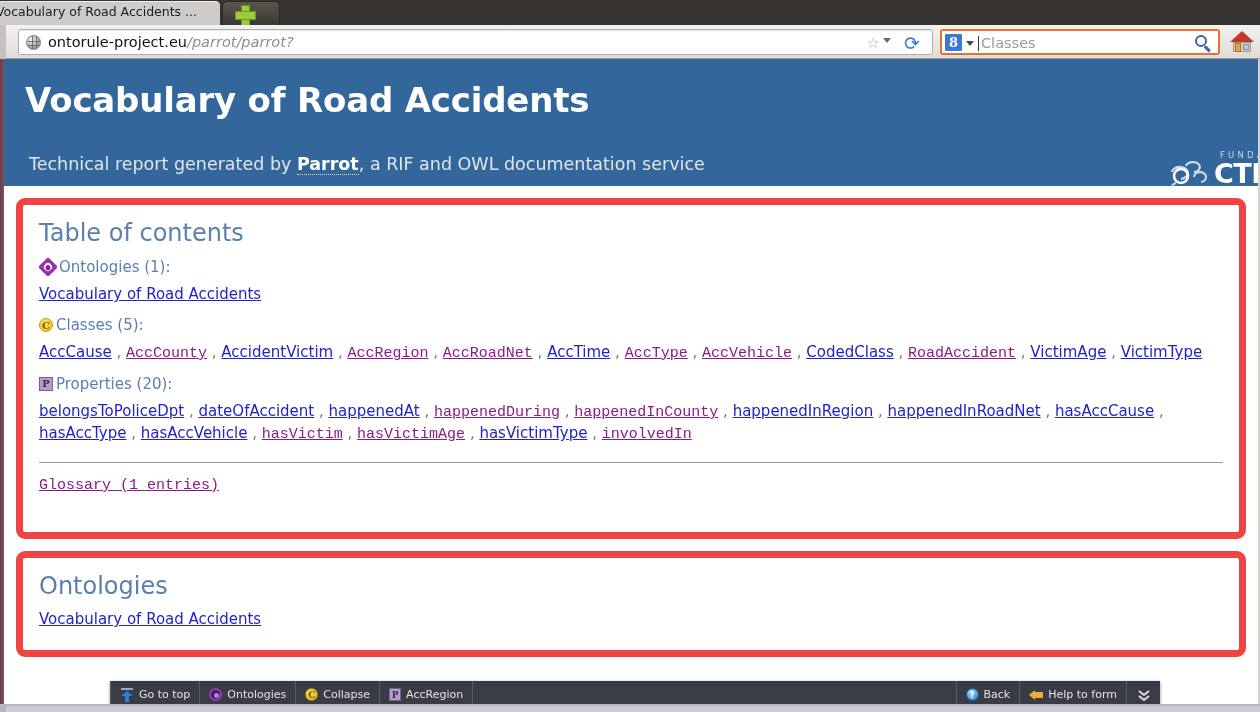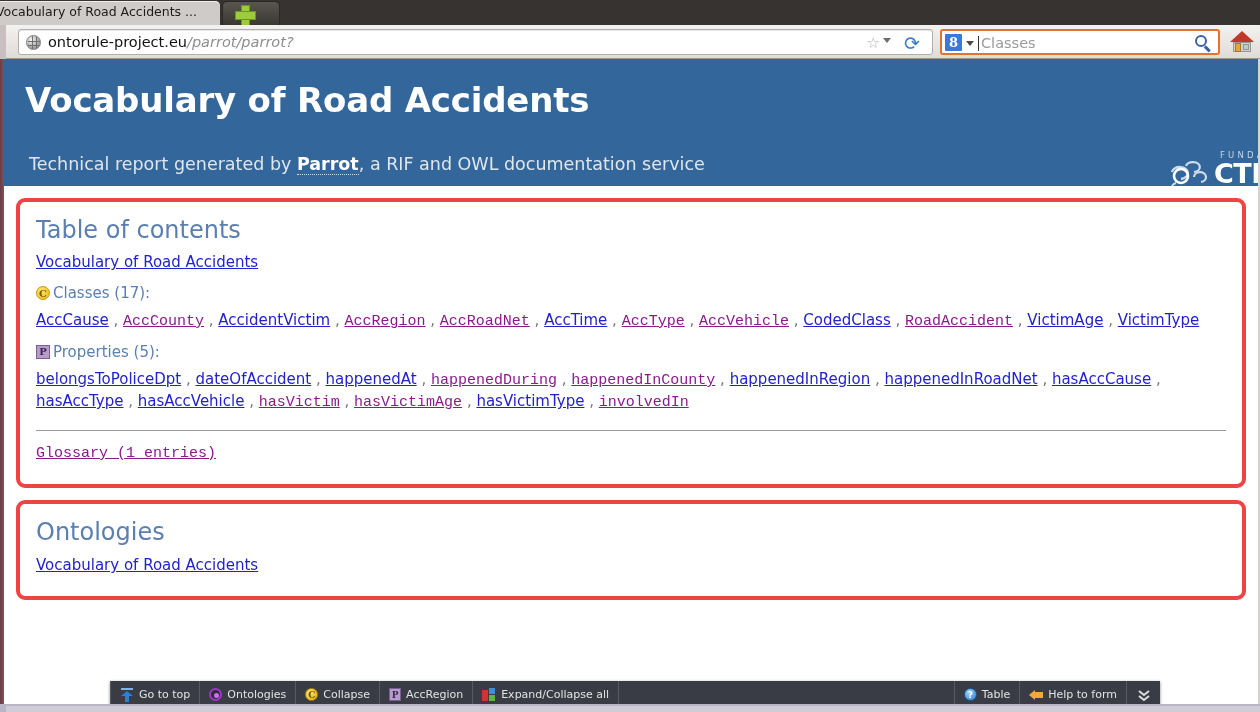--- a/index.html
+++ b/index.html
@@ -255,21 +255,21 @@
   
   #content {
     position: relative;
     width: 1254px;
     padding: 0;
     background: #ffffff;
   }
   .panel {
     position: relative;
     margin: 12px 12px 0 12px;
-    border: 4px solid #ef4444;
+    border: 7px solid #ef4444;
     border-radius: 9px;
     background: #ffffff;
   }
   .panel-title {
     font-size: 24px; color: #5a7fb0; font-weight: normal;
     margin: 14px 0 4px 16px;
   }
   .group-head {
     display: flex; align-items: center;
     margin: 11px 0 0 16px;
@@ -287,21 +287,21 @@
     text-decoration: underline;
     cursor: pointer;
   }
   a.blue { color: #2222cc; }
   a.purple { color: #8b1a8b; font-family: Liberation Mono, monospace; }
   .divider {
     height: 0; border-top: 1px solid #9a9a9a;
     margin: 17px 16px 0 16px;
   }
   .glossary-row {
-    margin: 12px 16px 22px 16px;
+    margin: 12px 16px 38px 16px;
     font-size: 15px;
   }
   .ont-link-row {
     margin: 10px 16px 22px 16px;
     font-size: 15px;
   }
 
   
   .ico { display: inline-block; position: relative; }
   .ico-onto {
@@ -479,35 +479,41 @@
         <div id="ctic-fund">FUNDACIÓN</div>
         <div id="ctic-word">CTIC</div>
       </div>
     </div>
 
     <div id="content">
 
       <div class="panel">
         <div class="panel-title">Table of contents</div>
 
+        <div class="group-head">
+          <span class="ico-onto-wrap">
+              <span class="ico ico-onto"></span>
+            </span>
+          <span class="label">Ontologies (1):</span>
+        </div>
         <div class="link-row">
           <a class="lnk blue">Vocabulary of Road Accidents</a>
         </div>
 
         <div class="group-head">
           <span class="ico ico-class">C</span>
-          <span class="label">Classes (17):</span>
+          <span class="label">Classes (5):</span>
         </div>
         <div class="link-row">
           <a class="lnk blue">AccCause</a><span class="sep"> , </span><a class="lnk purple">AccCounty</a><span class="sep"> , </span><a class="lnk blue">AccidentVictim</a><span class="sep"> , </span><a class="lnk purple">AccRegion</a><span class="sep"> , </span><a class="lnk purple">AccRoadNet</a><span class="sep"> , </span><a class="lnk blue">AccTime</a><span class="sep"> , </span><a class="lnk purple">AccType</a><span class="sep"> , </span><a class="lnk purple">AccVehicle</a><span class="sep"> , </span><a class="lnk blue">CodedClass</a><span class="sep"> , </span><a class="lnk purple">RoadAccident</a><span class="sep"> , </span><a class="lnk blue">VictimAge</a><span class="sep"> , </span><a class="lnk blue">VictimType</a>
         </div>
 
         <div class="group-head">
           <span class="ico ico-prop">P</span>
-          <span class="label">Properties (5):</span>
+          <span class="label">Properties (20):</span>
         </div>
         <div class="link-row">
           <a class="lnk blue">belongsToPoliceDpt</a><span class="sep"> , </span><a class="lnk blue">dateOfAccident</a><span class="sep"> , </span><a class="lnk blue">happenedAt</a><span class="sep"> , </span><a class="lnk purple">happenedDuring</a><span class="sep"> , </span><a class="lnk purple">happenedInCounty</a><span class="sep"> , </span><a class="lnk blue">happenedInRegion</a><span class="sep"> , </span><a class="lnk blue">happenedInRoadNet</a><span class="sep"> , </span><a class="lnk blue">hasAccCause</a><span class="sep"> , </span><a class="lnk blue">hasAccType</a><span class="sep"> , </span><a class="lnk blue">hasAccVehicle</a><span class="sep"> , </span><a class="lnk purple">hasVictim</a><span class="sep"> , </span><a class="lnk purple">hasVictimAge</a><span class="sep"> , </span><a class="lnk blue">hasVictimType</a><span class="sep"> , </span><a class="lnk purple">involvedIn</a>
         </div>
 
         <div class="divider"></div>
 
         <div class="glossary-row">
           <a class="lnk purple">Glossary (1 entries)</a>
         </div>
@@ -542,34 +548,26 @@
     <div class="fbtn">
       <span class="fbtn-ico ico-fclass">C</span>
       <span class="fbtn-label">Collapse</span>
     </div>
 
     <div class="fbtn">
       <span class="fbtn-ico ico-fprop">P</span>
       <span class="fbtn-label">AccRegion</span>
     </div>
 
-    <div class="fbtn">
-      <span class="fbtn-ico ico-expand">
-        <span class="b1"></span>
-          <span class="b2"></span>
-          <span class="b3"></span>
-      </span>
-      <span class="fbtn-label">Expand/Collapse all</span>
-    </div>
 
     <div id="footer-spacer"></div>
 
     <div class="fbtn right-group">
       <span class="fbtn-ico ico-help">?</span>
-      <span class="fbtn-label">Table</span>
+      <span class="fbtn-label">Back</span>
     </div>
 
     <div class="fbtn right-group">
       <span class="fbtn-ico ico-backform">
         <span class="head"></span>
           <span class="shaft"></span>
       </span>
       <span class="fbtn-label">Help to form</span>
     </div>
 

